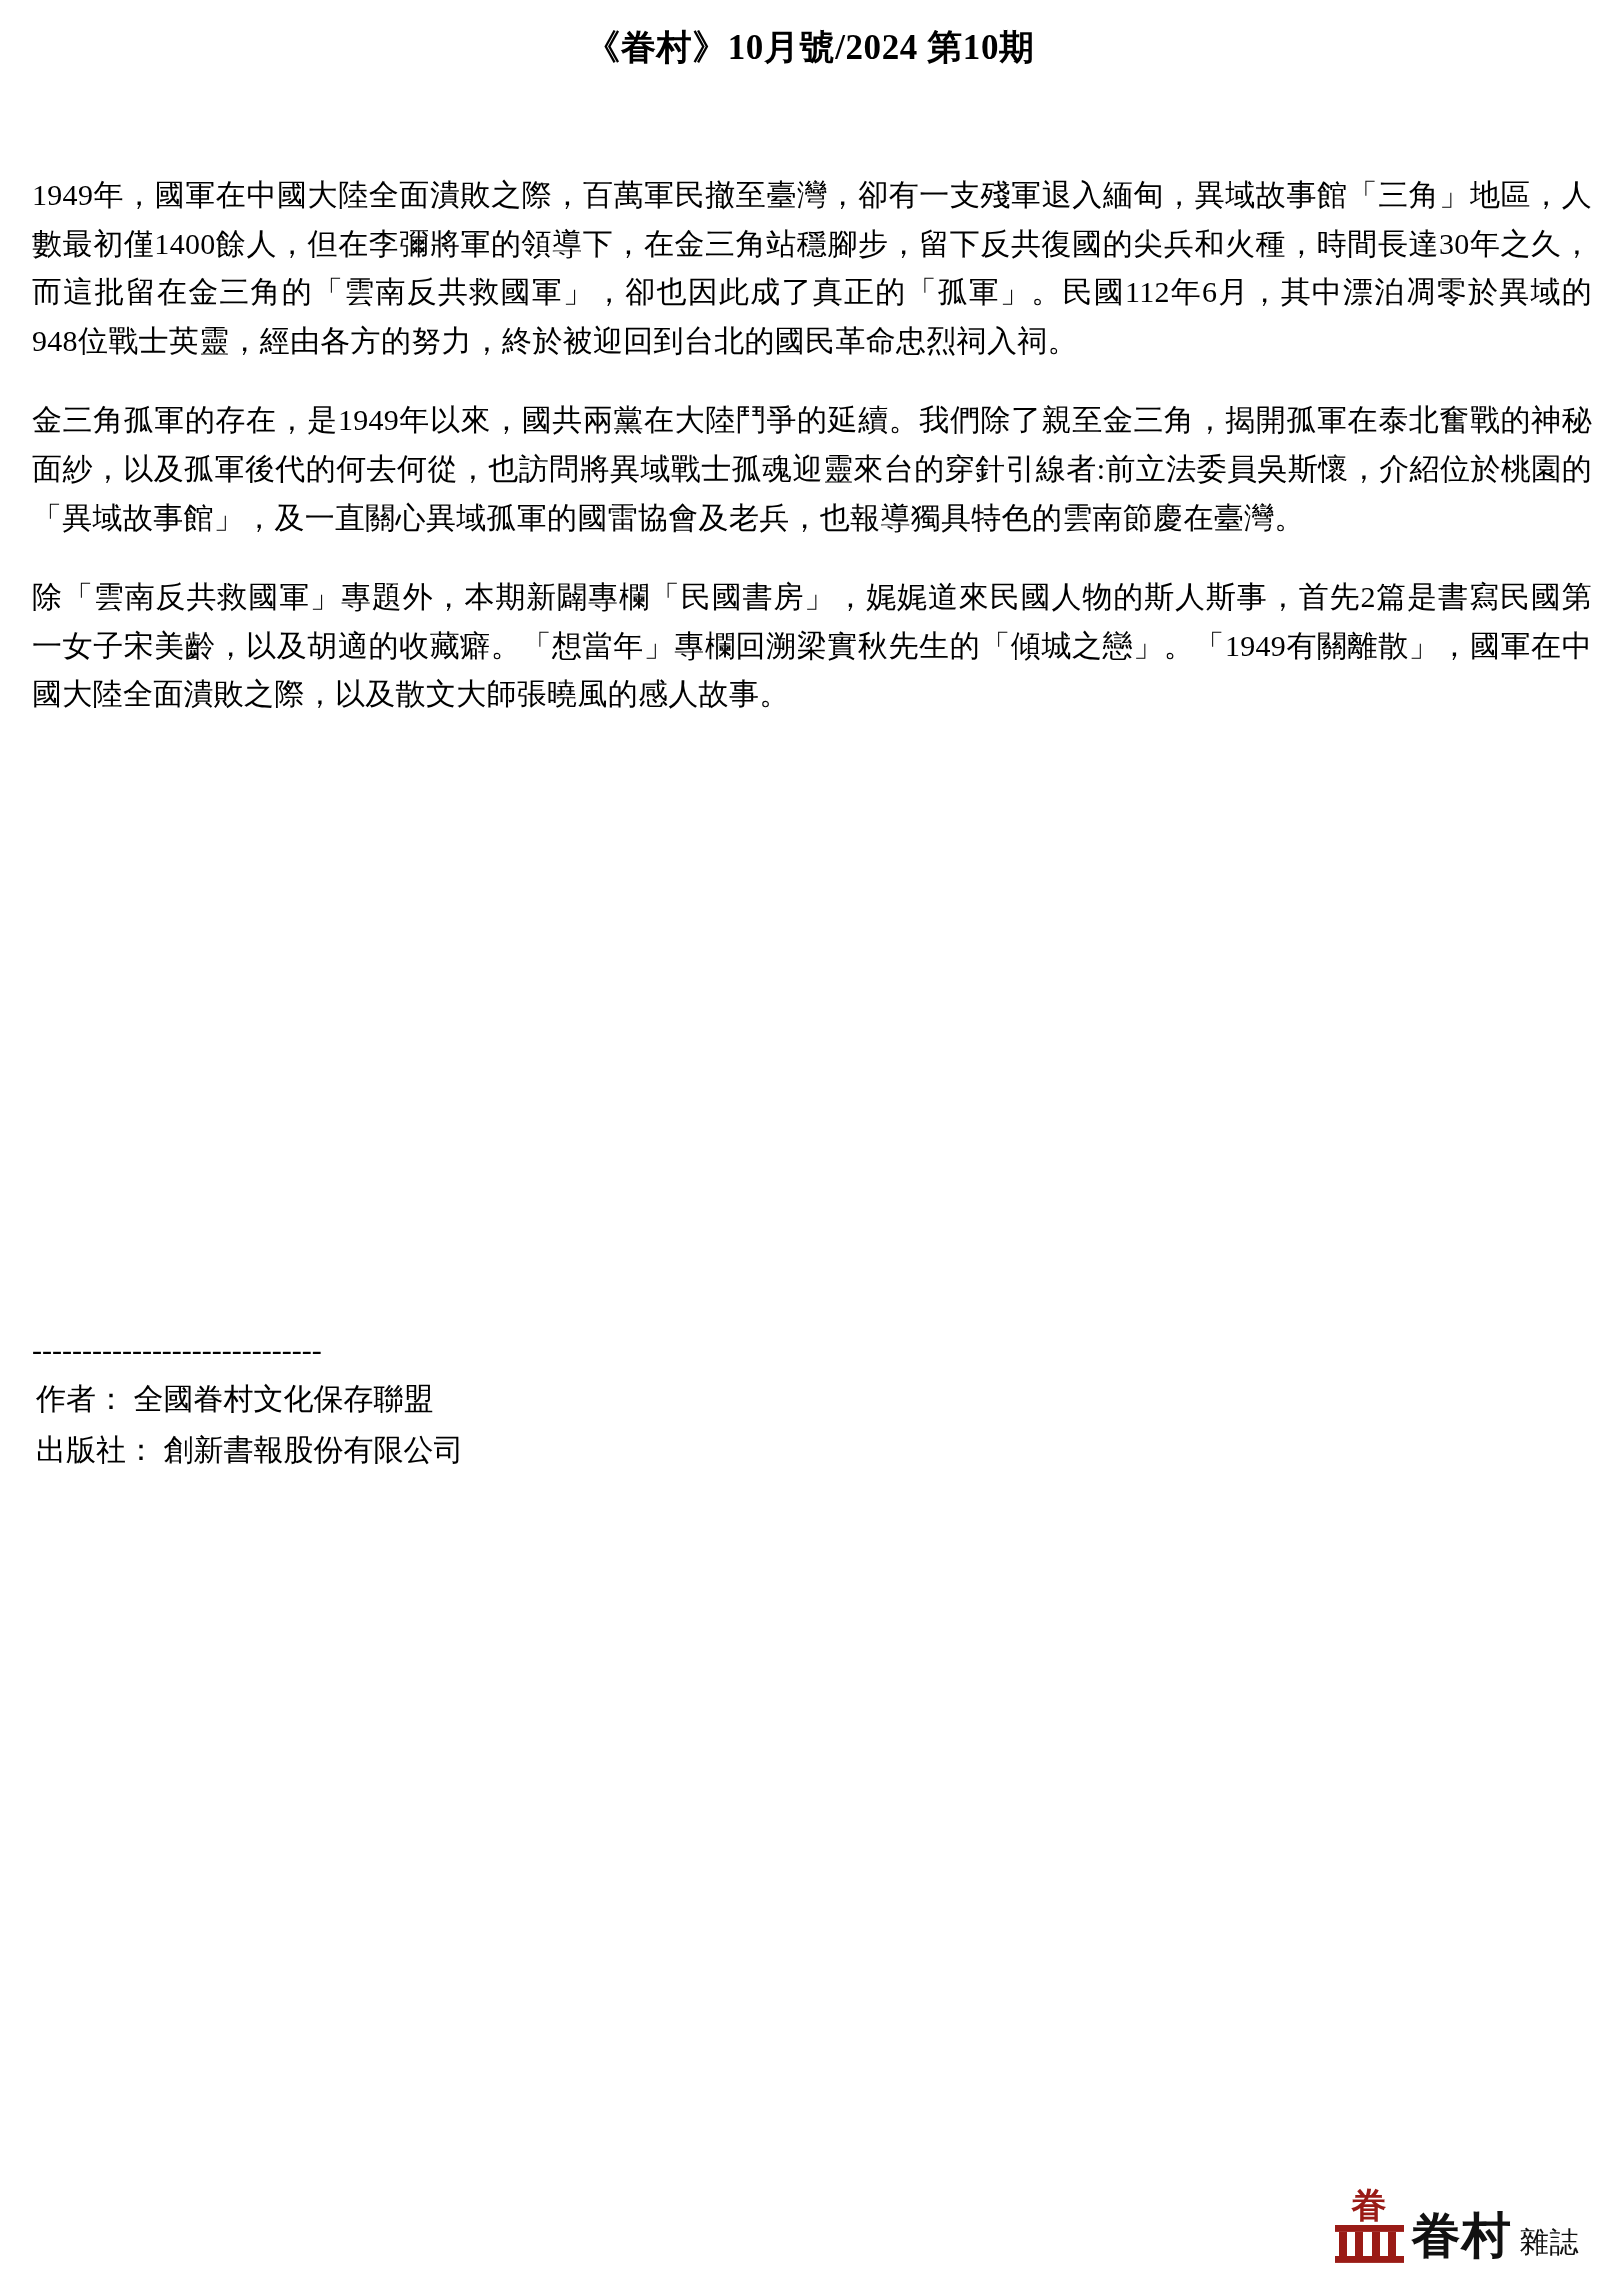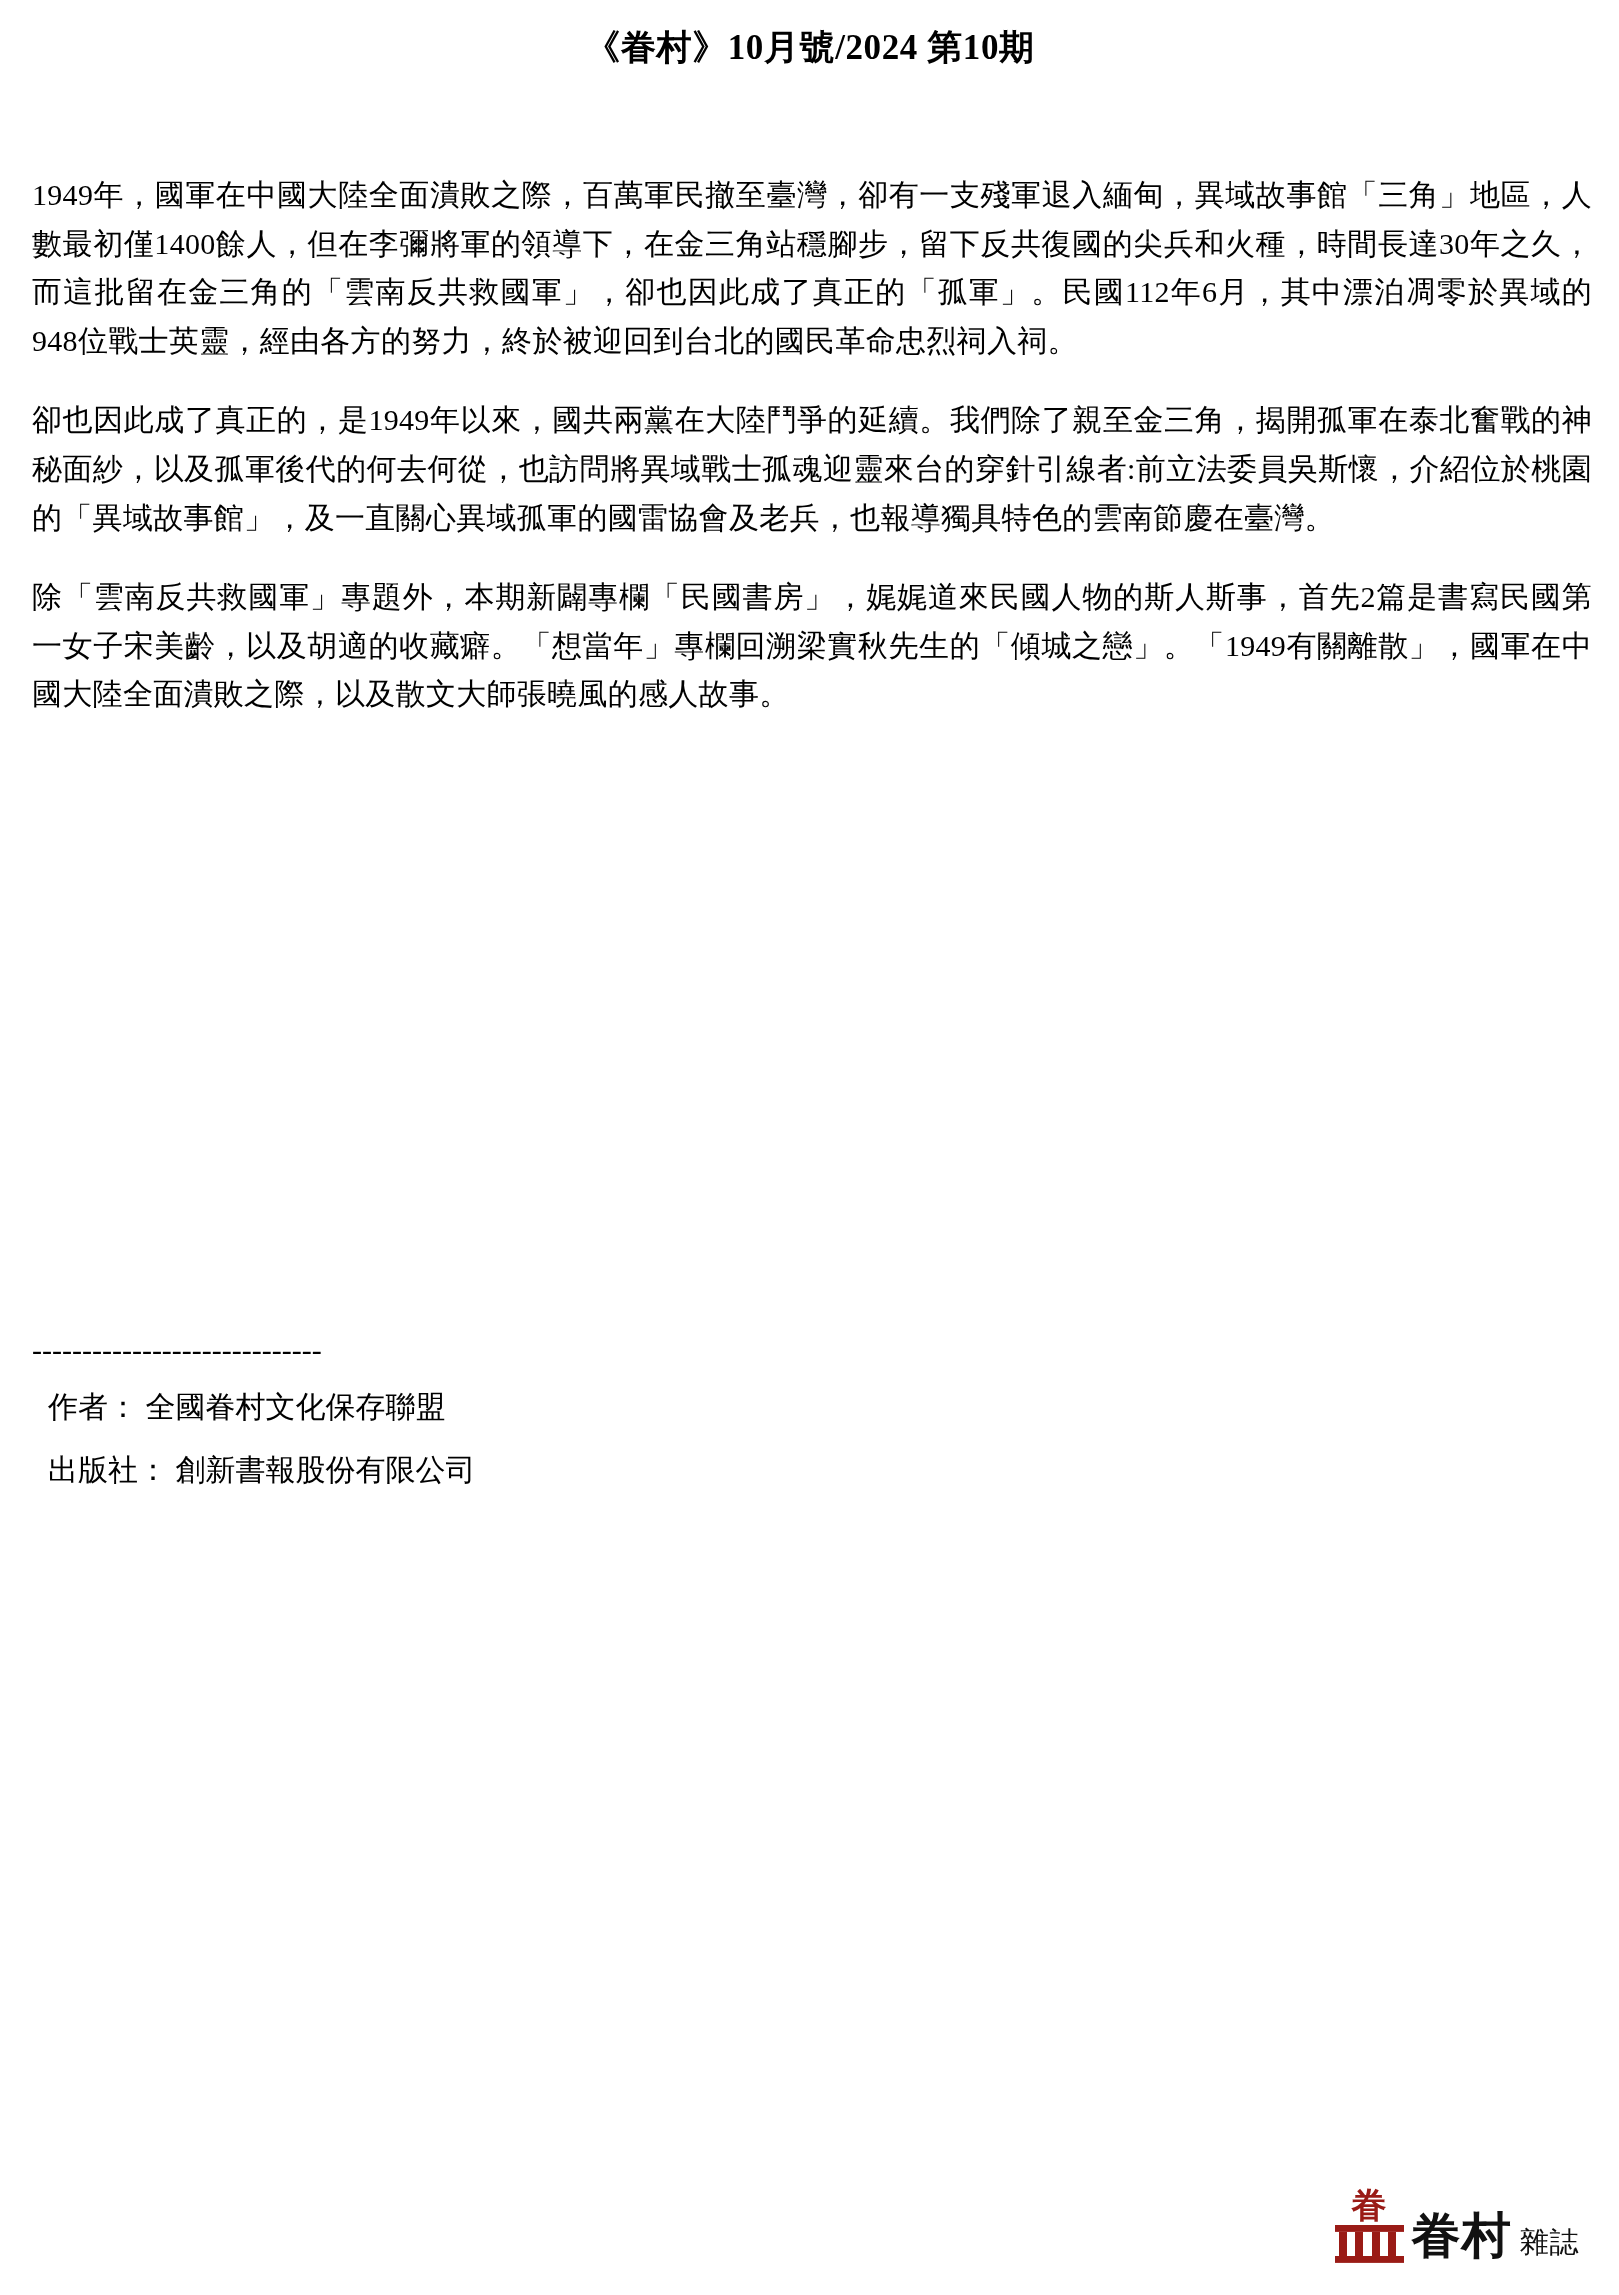--- a/index.html
+++ b/index.html
@@ -61,21 +61,21 @@
     font-size: 30px;
     line-height: 1.2;
     letter-spacing: 0px;
     white-space: nowrap;
     margin: 0 0 8px 0;
     font-family: "Liberation Serif", "DejaVu Serif", serif;
   }
   .sig-line {
     font-size: 30px;
     line-height: 1.55;
-    margin: 16px;
+    margin: 4px;
     white-space: nowrap;
   }
 
   
   .logo {
     position: absolute;
     right: 41px;
     bottom: 32px;
     height: 86px;
     display: flex;
@@ -133,21 +133,21 @@
 </style>
 </head>
 <body>
 
 <div class="page">
 
   <div class="doc-title">《眷村》10月號/2024  第10期</div>
 
   <div class="body-block">
     <p class="para">1949年，國軍在中國大陸全面潰敗之際，百萬軍民撤至臺灣，卻有一支殘軍退入緬甸，異域故事館「三角」地區，人數最初僅1400餘人，但在李彌將軍的領導下，在金三角站穩腳步，留下反共復國的尖兵和火種，時間長達30年之久，而這批留在金三角的「雲南反共救國軍」，卻也因此成了真正的「孤軍」。民國112年6月，其中漂泊凋零於異域的948位戰士英靈，經由各方的努力，終於被迎回到台北的國民革命忠烈祠入祠。</p>
-    <p class="para">卻也因此成了真正的，是1949年以來，國共兩黨在大陸鬥爭的延續。我們除了親至金三角，揭開孤軍在泰北奮戰的神秘面紗，以及孤軍後代的何去何從，也訪問將異域戰士孤魂迎靈來台的穿針引線者:前立法委員吳斯懷，介紹位於桃園的「異域故事館」，及一直關心異域孤軍的國雷協會及老兵，也報導獨具特色的雲南節慶在臺灣。</p>
+    <p class="para">金三角孤軍的存在，是1949年以來，國共兩黨在大陸鬥爭的延續。我們除了親至金三角，揭開孤軍在泰北奮戰的神秘面紗，以及孤軍後代的何去何從，也訪問將異域戰士孤魂迎靈來台的穿針引線者:前立法委員吳斯懷，介紹位於桃園的「異域故事館」，及一直關心異域孤軍的國雷協會及老兵，也報導獨具特色的雲南節慶在臺灣。</p>
     <p class="para">除「雲南反共救國軍」專題外，本期新闢專欄「民國書房」，娓娓道來民國人物的斯人斯事，首先2篇是書寫民國第一女子宋美齡，以及胡適的收藏癖。「想當年」專欄回溯梁實秋先生的「傾城之戀」。「1949有關離散」，國軍在中國大陸全面潰敗之際，以及散文大師張曉風的感人故事。</p>
   </div>
 
   <div class="sig-block">
     <div class="divider-dashes">-----------------------------</div>
     <div class="sig-line">作者： 全國眷村文化保存聯盟</div>
     <div class="sig-line">出版社： 創新書報股份有限公司</div>
   </div>
 
   <div class="logo">

